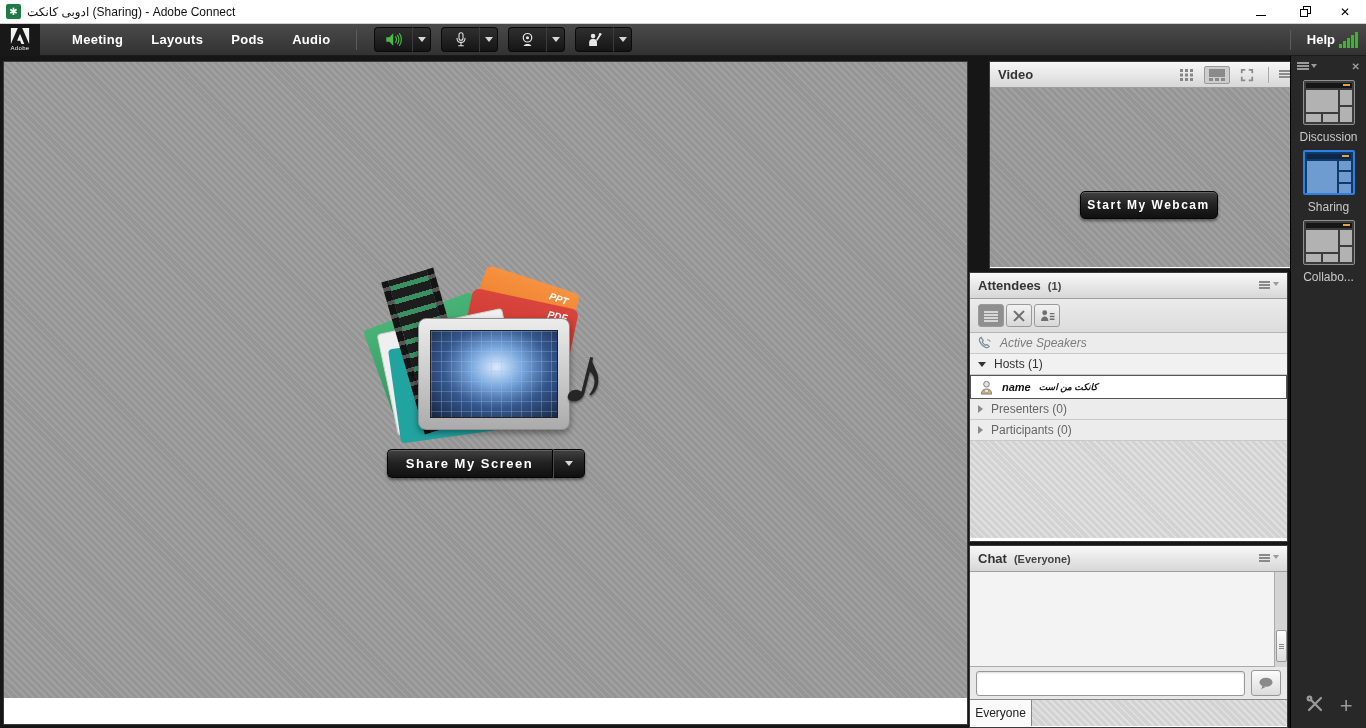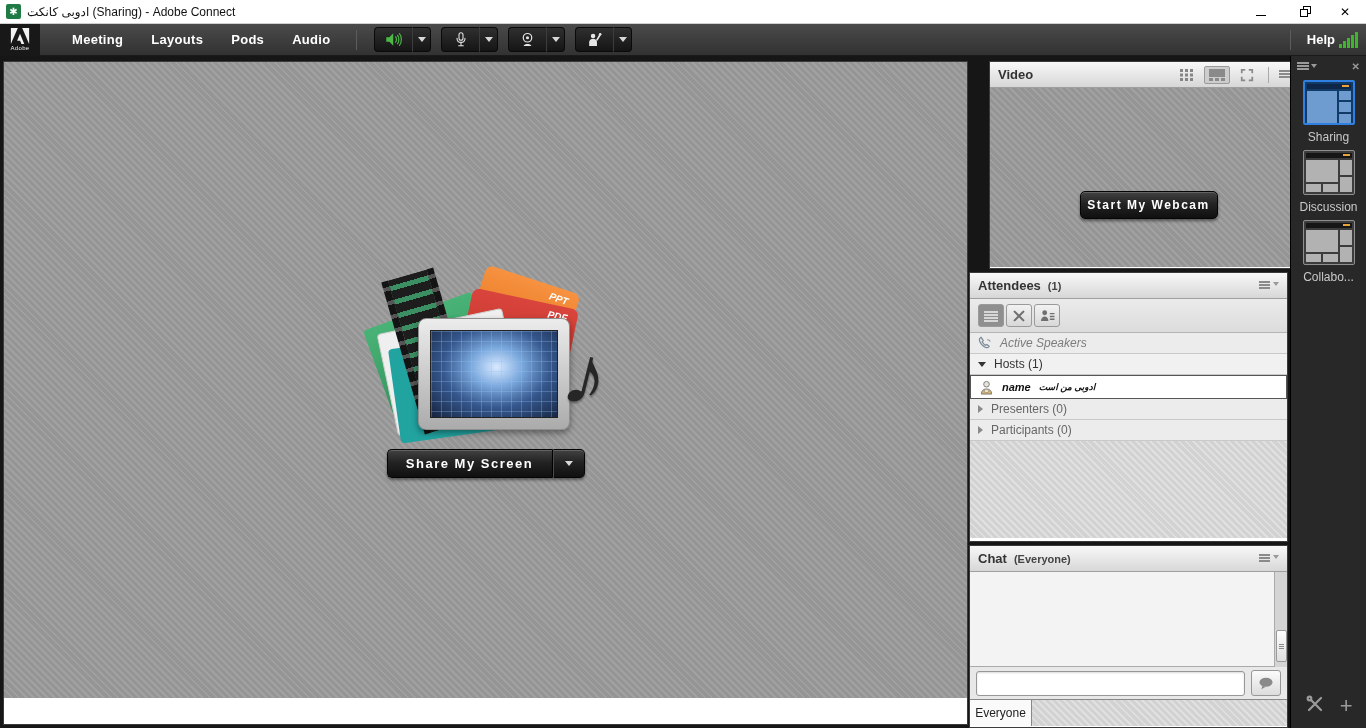--- a/index.html
+++ b/index.html
@@ -395,21 +395,21 @@
         <span class="tri-down"></span>
         <span>Hosts (1)</span>
       </div>
       <div class="att-row row-host">
         <svg width="15" height="15" viewBox="0 0 16 16">
           <circle cx="8" cy="4.5" r="3" fill="#e8e4da" stroke="#7a7a7a"></circle>
           <path d="M2.5 15c0-3.5 2.4-5.5 5.5-5.5s5.5 2 5.5 5.5z" fill="#d9b36c" stroke="#7a7a7a"></path>
           <rect x="6.2" y="10" width="3.6" height="3.2" fill="#efe7d2" stroke="#8a8a8a" stroke-width=".6"></rect>
         </svg>
         <span class="host-name">name</span>
-        <span class="host-suffix" dir="rtl">ادوبی من است</span>
+        <span class="host-suffix" dir="rtl">کانکت من است</span>
       </div>
       <div class="att-row row-collapsed">
         <span class="tri-right"></span>
         <span>Presenters (0)</span>
       </div>
       <div class="att-row row-collapsed">
         <span class="tri-right"></span>
         <span>Participants (0)</span>
       </div>
       <div class="att-empty hatch-light"></div>
@@ -446,39 +446,20 @@
       </div>
     </div>
 
     <div class="sidebar">
       <div class="sb-top">
         <span class="sb-menu">
             <span class="sb-lines"></span>
             <span class="sb-caret"></span>
           </span>
         <span class="sb-close">✕</span>
-      </div>
-
-      <div class="thumb-item">
-        <div class="thumb sel">
-          <div class="t-bar">
-              <i class="t-dash"></i>
-            </div>
-          <div class="t-body">
-            <div class="t-main">
-                <div class="t-big"></div>
-              </div>
-            <div class="t-col">
-                <i></i>
-                <i></i>
-                <i></i>
-              </div>
-          </div>
-        </div>
-        <span class="thumb-label">Sharing</span>
       </div>
 
       <div class="thumb-item">
         <div class="thumb">
           <div class="t-bar">
               <i class="t-dash"></i>
             </div>
           <div class="t-body">
             <div class="t-main">
               <div class="t-big"></div>
@@ -490,20 +471,39 @@
             <div class="t-col">
                 <i></i>
                 <i></i>
               </div>
           </div>
         </div>
         <span class="thumb-label">Discussion</span>
       </div>
 
       <div class="thumb-item">
+        <div class="thumb sel">
+          <div class="t-bar">
+              <i class="t-dash"></i>
+            </div>
+          <div class="t-body">
+            <div class="t-main">
+                <div class="t-big"></div>
+              </div>
+            <div class="t-col">
+                <i></i>
+                <i></i>
+                <i></i>
+              </div>
+          </div>
+        </div>
+        <span class="thumb-label">Sharing</span>
+      </div>
+
+      <div class="thumb-item">
         <div class="thumb">
           <div class="t-bar">
               <i class="t-dash"></i>
             </div>
           <div class="t-body">
             <div class="t-main">
               <div class="t-big"></div>
               <div class="t-row">
                   <span class="t-cell"></span>
                   <span class="t-cell"></span>

